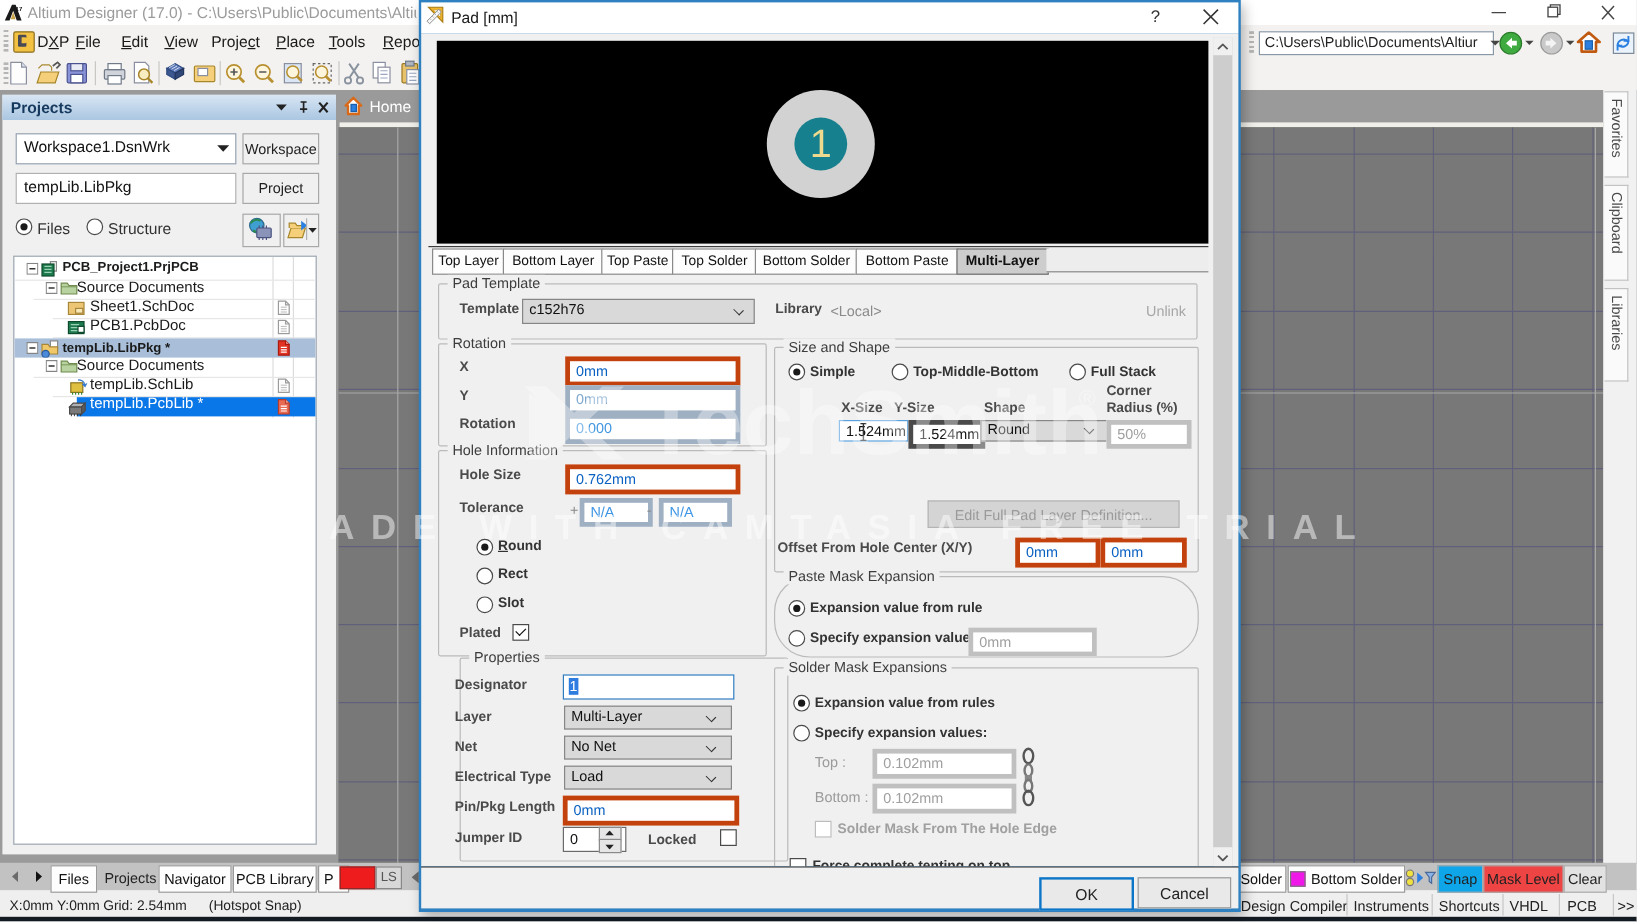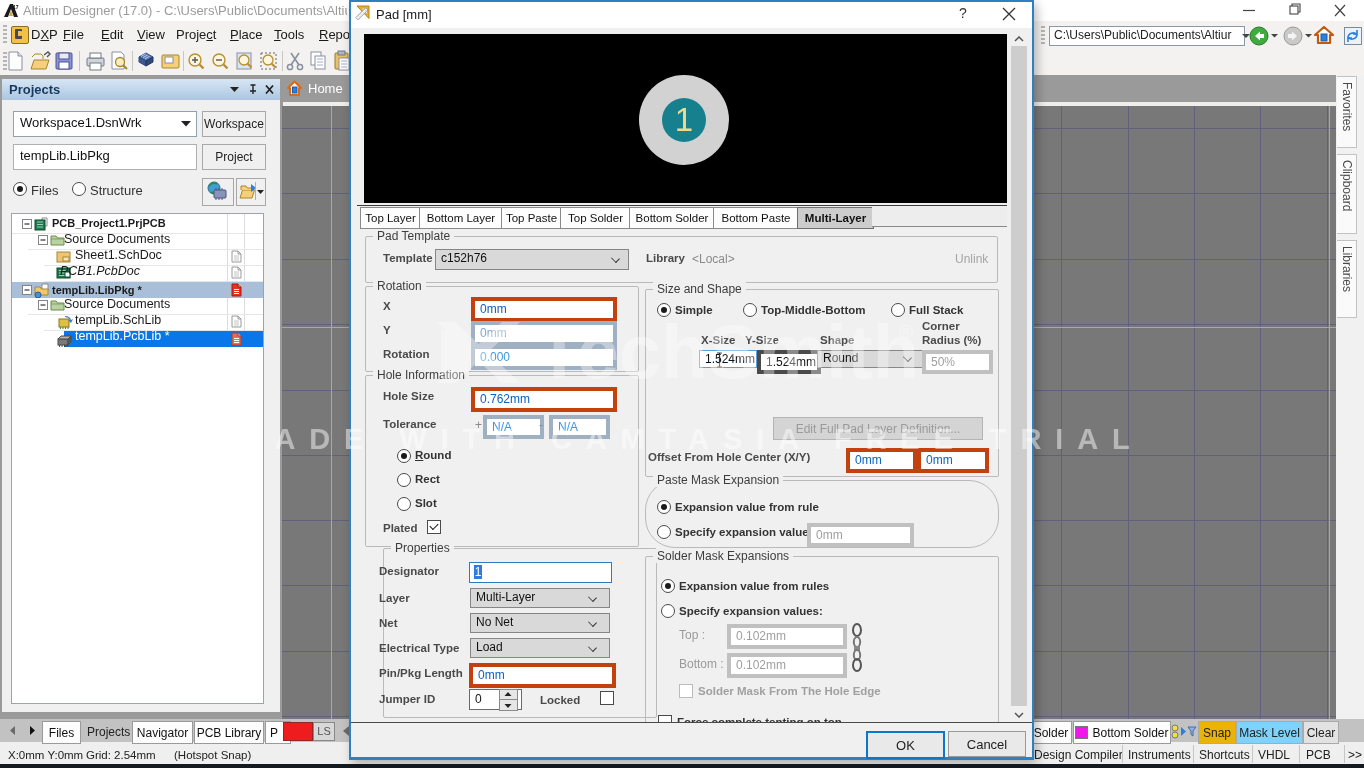--- a/index.html
+++ b/index.html
@@ -279,21 +279,21 @@
       </svg>
 <span class="abs" style="left:63px;top:34px;">Sheet1.SchDoc</span>
 
 <svg class="abs" style="left:44px;top:52px;" width="16" height="14" viewBox="0 0 16 14">
         <rect x="1" y="2" width="13" height="10" fill="#1c7a4e" stroke="#0e4a2c"></rect>
         <g stroke="#9ad0b4" stroke-width="1">
           <path d="M3 4.5 h7 M3 7 h7 M3 9.5 h7"></path>
         </g>
         <rect x="9" y="6" width="5" height="5" fill="#fff" stroke="#0e4a2c"></rect>
       </svg>
-<span class="abs" style="left:48px;top:50px;font-style:italic;">PCB1.PcbDoc</span>
+<span class="abs" style="left:63px;top:50px;">PCB1.PcbDoc</span>
 
 <svg class="abs" style="left:10px;top:71px;" width="10" height="10" viewBox="0 0 10 10">
         <rect x="0.5" y="0.5" width="9" height="9" fill="#fff" stroke="#848484"></rect>
         <path d="M2.5 5 h5" stroke="#333" stroke-width="1.2"></path>
       </svg>
 <svg class="abs" style="left:22px;top:69px;" width="16" height="15" viewBox="0 0 16 15">
         <path d="M8 1 h6 v7 h-6 z" fill="#fff" stroke="#8a8a8a"></path>
         <path d="M1 4 h5 l1.5 2 h6.5 v6 h-13 z" fill="#f0c868" stroke="#a8863a"></path>
         <circle cx="4" cy="12" r="3" fill="#4a8ad8" stroke="#2a5a98"></circle>
       </svg>
@@ -386,22 +386,22 @@
 
 <div class="tab" style="left:1030px;top:721px;width:40px;height:21px;border-color:#9a9a9a;">Solder</div>
 <div class="tab" style="left:1073px;top:721px;width:96px;height:21px;border-color:#9a9a9a;">
 <span style="display:inline-block;width:11px;height:11px;background:#f018e8;border:1px solid #777;margin-right:4px;"></span>Bottom Solder</div>
 <svg class="abs" style="left:1171px;top:723px;" width="26" height="17" viewBox="0 0 26 17">
 <circle cx="4" cy="5" r="3" fill="#f0e040" stroke="#777"></circle>
       <circle cx="4" cy="12" r="3" fill="#f0e040" stroke="#777"></circle>
 <path d="M10 4 l5 4.5 -5 4.5 z" fill="#2a7fe0"></path>
 <path d="M17 4 h8 l-3 4 v5 l-2 -1.5 v-3.5 z" fill="#8ab4e8" stroke="#4a6a9a"></path>
 </svg>
-<div class="btn" style="left:1198px;top:721px;width:36px;height:21px;background:#eab308;border-color:#aaa;">Snap</div>
-<div class="btn" style="left:1236px;top:721px;width:65px;height:21px;background:#7dd3fc;border-color:#aaa;">Mask Level</div>
+<div class="btn" style="left:1198px;top:721px;width:36px;height:21px;background:#0ea5e9;border-color:#aaa;">Snap</div>
+<div class="btn" style="left:1236px;top:721px;width:65px;height:21px;background:#ef4444;border-color:#aaa;">Mask Level</div>
 <div class="btn" style="left:1303px;top:721px;width:34px;height:21px;background:#e2e2e2;border-color:#aaa;">Clear</div>
 
 <div class="txt" style="left:8px;top:749px;font-size:11.5px;">X:0mm Y:0mm</div>
 <div class="txt" style="left:86px;top:749px;font-size:11.5px;">Grid: 2.54mm</div>
 <div class="txt" style="left:174px;top:749px;font-size:11.5px;">(Hotspot Snap)</div>
 <div class="txt" style="left:1034px;top:748px;">Design Compiler</div>
 <div class="vsep" style="left:1122px;top:745px;height:18px;"></div>
 <div class="txt" style="left:1128px;top:748px;">Instruments</div>
 <div class="vsep" style="left:1193px;top:745px;height:18px;"></div>
 <div class="txt" style="left:1199px;top:748px;">Shortcuts</div>

